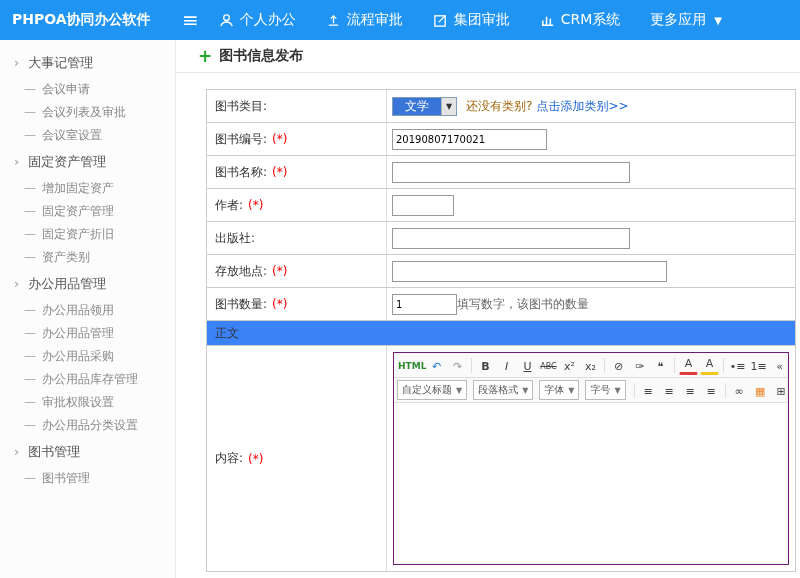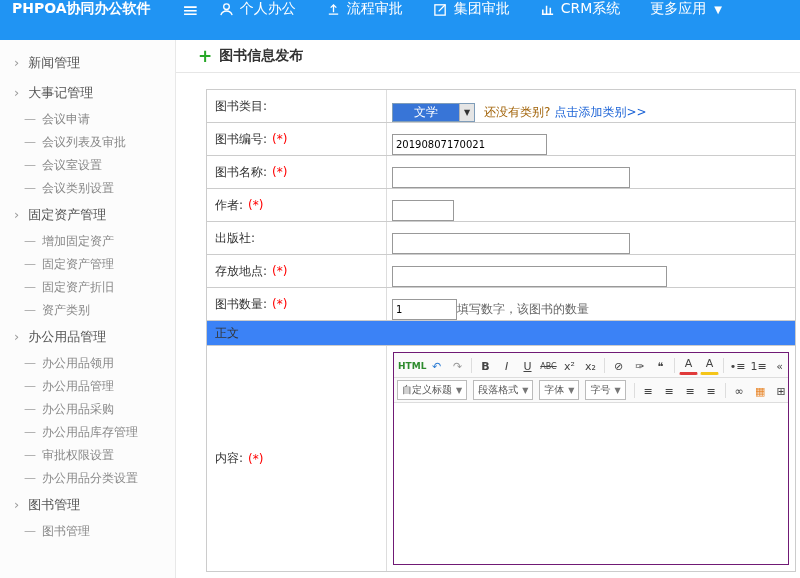--- a/index.html
+++ b/index.html
@@ -1,20 +1,20 @@
 <!DOCTYPE html>
 <html><head>
 <meta charset="utf-8">
 <style>
   * { box-sizing: border-box; margin: 0; padding: 0; }
   html,body { width:800px; height:578px; overflow:hidden;
     font-family:"DejaVu Sans","Liberation Sans",sans-serif; font-size:12px; background:#fff; }
 
   
-  .topbar { height:40px; background:#2094f3; display:flex; align-items:flex-start; color:#fff; }
+  .topbar { height:40px; background:#2094f3; display:flex; align-items:center; color:#fff; }
   .logo { width:176px; padding-left:12px; font-size:14px; font-weight:bold; white-space:nowrap; }
   .hamburger { font-size:20px; margin:0 20px 0 6px; cursor:pointer; line-height:1; }
   .nav-item { display:flex; align-items:center; gap:6px; margin-right:30px; font-size:14px; cursor:pointer; white-space:nowrap; }
   .nav-item svg { display:block; }
   .more-caret { font-size:10px; margin-left:2px; }
 
   
   .page-body { display:flex; height:538px; }
 
   
@@ -28,33 +28,33 @@
   .side-child.active { color:#7cc4f8; }
   .side-child.active .dash { color:#7cc4f8; }
 
   
   .main { flex:1; background:#fff; overflow:hidden; }
   .title-row { height:33px; display:flex; align-items:center; padding-left:22px; border-bottom:1px solid #e6e6e6; }
   .plus { color:#27a727; font-size:17px; font-weight:bold; margin-right:7px; }
   .page-title { font-size:14px; font-weight:bold; color:#333; }
 
   .form { margin:16px 0 0 30px; width:590px; border:1px solid #ccc; border-bottom:none; }
-  .frow { display:flex; align-items:flex-end; min-height:33px; border-bottom:1px solid #ccc; }
+  .frow { display:flex; align-items:center; min-height:33px; border-bottom:1px solid #ccc; }
   .flabel { width:180px; flex-shrink:0; padding-left:8px; color:#333; align-self:stretch;
             display:flex; align-items:center; border-right:1px solid #ddd; }
   .req { color:#f00; margin-left:5px; }
   .fcontent { flex:1; padding-left:5px; display:flex; align-items:center; overflow:hidden; }
   .section-row { background:#3b82f6; height:25px; line-height:25px; padding-left:8px; color:#333; border-bottom:1px solid #ccc; }
 
   input.txt { height:21px; border:1px solid #999; padding:0 3px; font-size:10px;
               font-family:"DejaVu Sans","Liberation Sans",sans-serif; }
   .w155{width:155px;} .w238{width:238px;} .w62{width:62px;} .w275{width:275px;} .w65{width:65px;}
 
   .cat-select { display:inline-flex; align-items:stretch; border:1px solid #7f9db9; height:19px; background:#fff; cursor:pointer; }
-  .cat-text { background:#3875d7; color:#fff; padding:0 21px; line-height:17px; }
+  .cat-text { background:#3875d7; color:#fff; padding:0 12px; line-height:17px; }
   .cat-caret { width:15px; background:#e5e5e5; border-left:1px solid #b5b5b5; font-size:8px;
                display:flex; align-items:center; justify-content:center; color:#333; }
   .hint-red { color:#a16207; margin-left:9px; }
   .link-blue { color:#1a62d6; margin-left:4px; cursor:pointer; text-decoration:none; }
   .hint-gray { color:#666; }
 
   
   .content-row { display:flex; align-items:stretch; min-height:226px; }
   .content-row .flabel { align-items:center; }
   .editor-cell { flex:1; padding:6px; overflow:hidden; }
@@ -128,32 +128,28 @@
   <div class="nav-item">
     <span>更多应用</span>
     <span class="more-caret">▼</span>
   </div>
 </header>
 
 <div class="page-body">
 
   <aside class="sidebar">
 
-    <div class="side-item">
-      <span class="arrow">›</span><span>新闻管理</span>
-    </div>
 
     <div class="side-item">
       <span class="arrow">›</span><span>大事记管理</span>
     </div>
 
     <div class="side-child"><span class="dash">—</span><span>会议申请</span></div>
     <div class="side-child"><span class="dash">—</span><span>会议列表及审批</span></div>
     <div class="side-child"><span class="dash">—</span><span>会议室设置</span></div>
-    <div class="side-child"><span class="dash">—</span><span>会议类别设置</span></div>
 
     <div class="side-item">
       <span class="arrow">›</span><span>固定资产管理</span>
     </div>
     <div class="side-child"><span class="dash">—</span><span>增加固定资产</span></div>
     <div class="side-child"><span class="dash">—</span><span>固定资产管理</span></div>
     <div class="side-child"><span class="dash">—</span><span>固定资产折旧</span></div>
     <div class="side-child"><span class="dash">—</span><span>资产类别</span></div>
 
     <div class="side-item">

